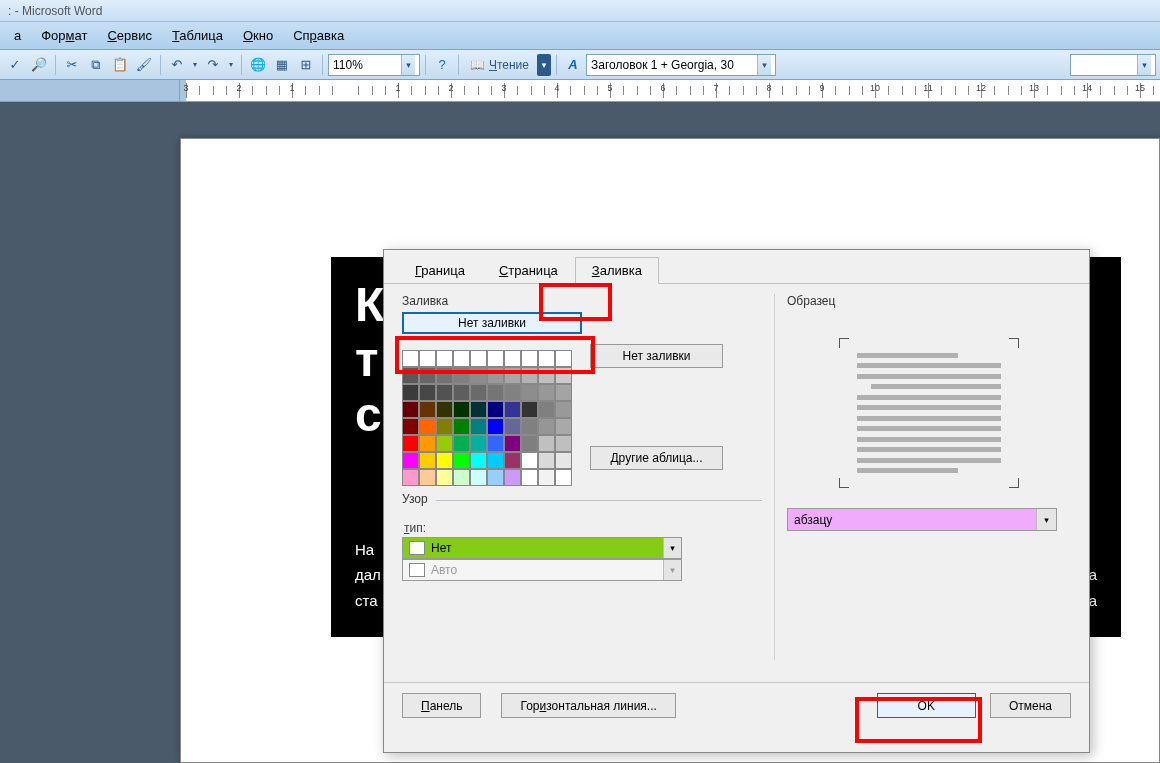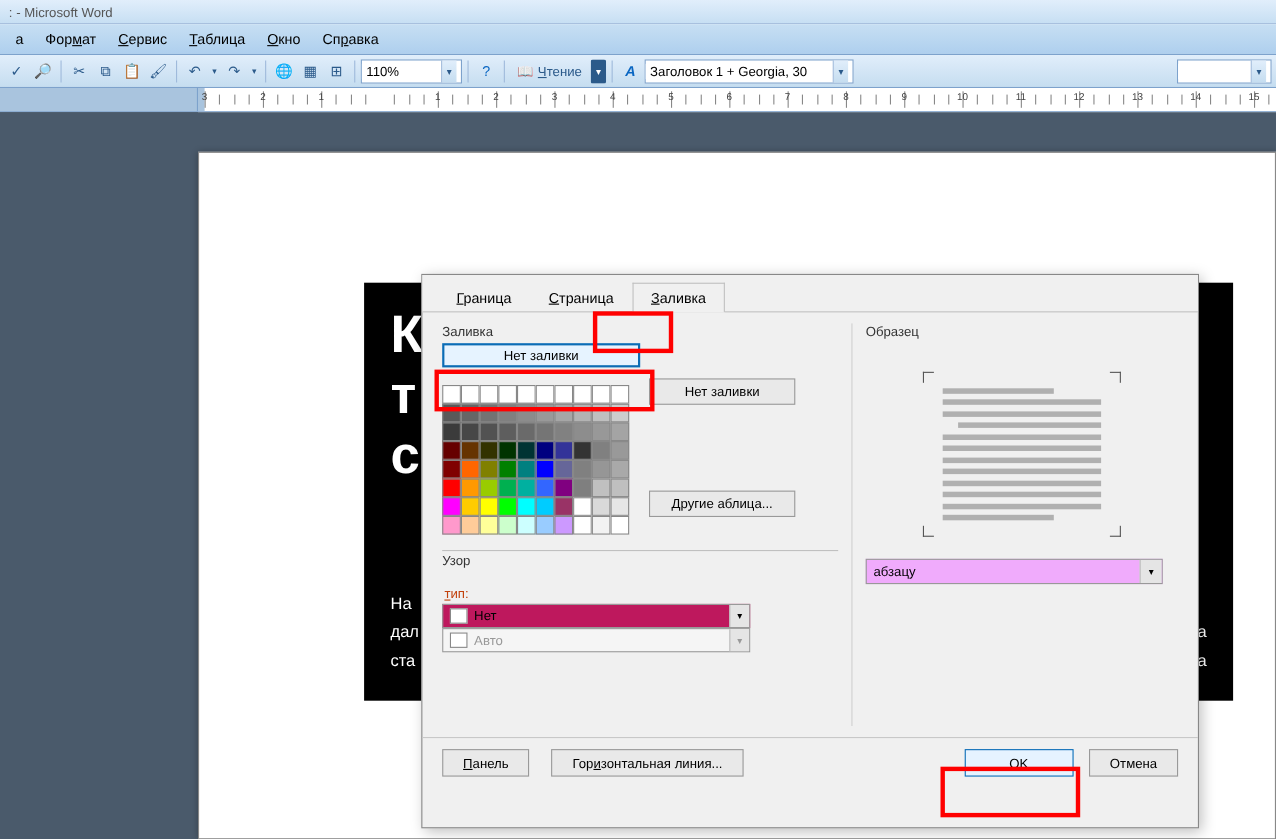--- a/index.html
+++ b/index.html
@@ -57,45 +57,45 @@
   .dlg-left { width: 360px; }
   .dlg-right { flex: 1; padding-left: 12px; border-left: 1px solid #d0d0d0; margin-left: 12px; }
   .lbl { font-size: 12px; color: #333; margin-bottom: 4px; display: block; }
   .nofill-btn { display: block; width: 180px; height: 22px; border: 2px solid #0b6cb5; background: #e6f3ff; text-align: center; font-size: 12px; line-height: 18px; }
 
   .color-grid { margin-top: 6px; }
   .color-row { display: flex; }
   .color-cell { width: 17px; height: 17px; border: 1px solid #888; margin: 0; cursor: default; }
   .nofill-side { display:inline-block; width:133px; padding: 4px 0; text-align:center; font-size:12px; border:1px solid #999; background:#e9e9e9; margin-left: 18px; vertical-align: top; }
   .more-colors { display:inline-block; width:133px; padding:4px 0; text-align:center; font-size:12px; border:1px solid #999; background:#e9e9e9; margin-left: 18px; margin-top: 78px; }
-  .fieldset { border-top: 1px solid #c0c0c0; margin-top: 14px; padding-top: 14px; }
+  .fieldset { border-top: 1px solid #c0c0c0; margin-top: 14px; padding-top: 2px; }
   .fieldset-label { font-size: 12px; color: #333; position: relative; top: -14px; background: #f0f0f0; padding-right: 8px; display: inline-block; }
-  .sub-lbl { font-size: 12px; color: #c2410c; margin: 0 0 2px 2px; }
+  .sub-lbl { font-size: 12px; color: #404040; margin: 0 0 2px 2px; }
   .sub-lbl.disabled { color: #999; }
-  .combo { display: flex; border: 1px solid #999; background: #be185d; width: 280px; height: 22px; align-items: center; font-size: 12px; }
+  .combo { display: flex; border: 1px solid #999; background: #84cc16; width: 280px; height: 22px; align-items: center; font-size: 12px; }
   .combo.disabled { color: #999; background: #f5f5f5; }
   .combo .sw { width: 16px; height: 14px; border: 1px solid #888; background: #fff; margin: 0 6px; }
   .combo .cb-txt { flex: 1; }
   .combo .cb-arr { width: 18px; height: 100%; background: #e5e5e5; border-left: 1px solid #bbb; display:flex; align-items:center; justify-content:center; font-size: 9px; }
   .preview-box { position: relative; width: 180px; height: 150px; margin: 30px auto 20px; }
   .pv-corner { position:absolute; width:10px; height:10px; }
   .pv-corner.tl { top:0; left:0; border-top:1px solid #555; border-left:1px solid #555; }
   .pv-corner.tr { top:0; right:0; border-top:1px solid #555; border-right:1px solid #555; }
   .pv-corner.bl { bottom:0; left:0; border-bottom:1px solid #555; border-left:1px solid #555; }
   .pv-corner.br { bottom:0; right:0; border-bottom:1px solid #555; border-right:1px solid #555; }
   .pv-lines { position:absolute; top:15px; left:18px; right:18px; bottom:15px; display:flex; flex-direction:column; justify-content: space-between; gap:4px; }
   .pv-line { height: 5px; background: #b0b0b0; }
   .pv-line.short1 { width: 70%; }
   .pv-line.short2 { width: 90%; margin-left: 10%; }
   .apply-lbl { font-size: 12px; display: block; margin-top: 46px; margin-bottom: 4px; }
   .apply-combo { display:flex; border:1px solid #999; background:#f0abfc; height: 23px; width: 270px; align-items: center; font-size: 12px; }
   .apply-combo .cb-txt { flex: 1; padding: 0 6px; }
   .apply-combo .cb-arr { width: 20px; height: 100%; background: #e5e5e5; border-left:1px solid #bbb; display:flex; align-items:center; justify-content:center; font-size:9px; }
 
-  .dlg-footer { border-top: 1px solid #c8c8c8; padding: 10px 18px; display: flex; align-items: flex-end; }
+  .dlg-footer { border-top: 1px solid #c8c8c8; padding: 10px 18px; display: flex; align-items: flex-end; margin-top: 12px; }
   .dlg-btn { height: 25px; padding: 0 18px; font-size: 12px; background: #e9e9e9; border: 1px solid #999; cursor: default; }
   .dlg-btn u { text-decoration: underline; }
   .dlg-btn.primary { background: #e6f3ff; border: 1px solid #0b6cb5; padding: 0 40px; }
   .footer-spacer { flex: 1; }
 
   
   .hl-red { position: absolute; border: 4px solid #ff0000; pointer-events: none; }
 </style>
 </head>
 <body>

